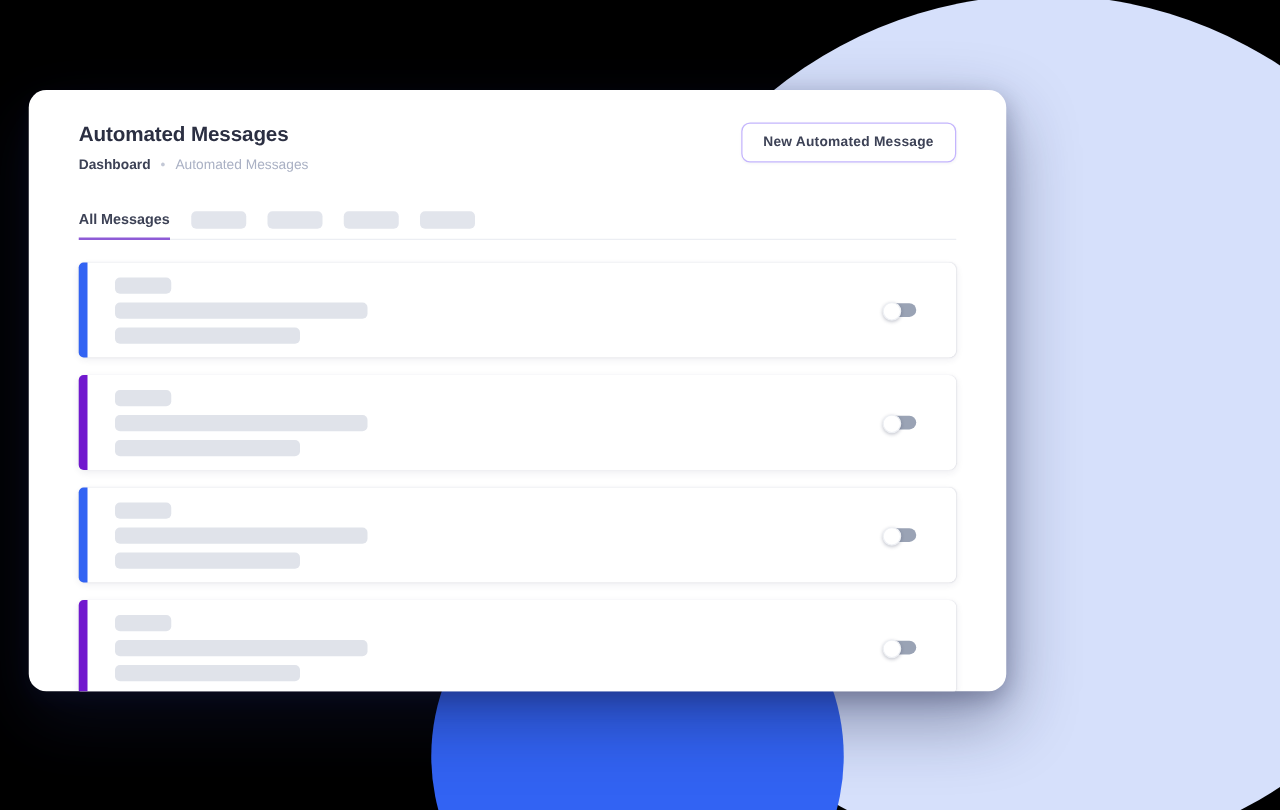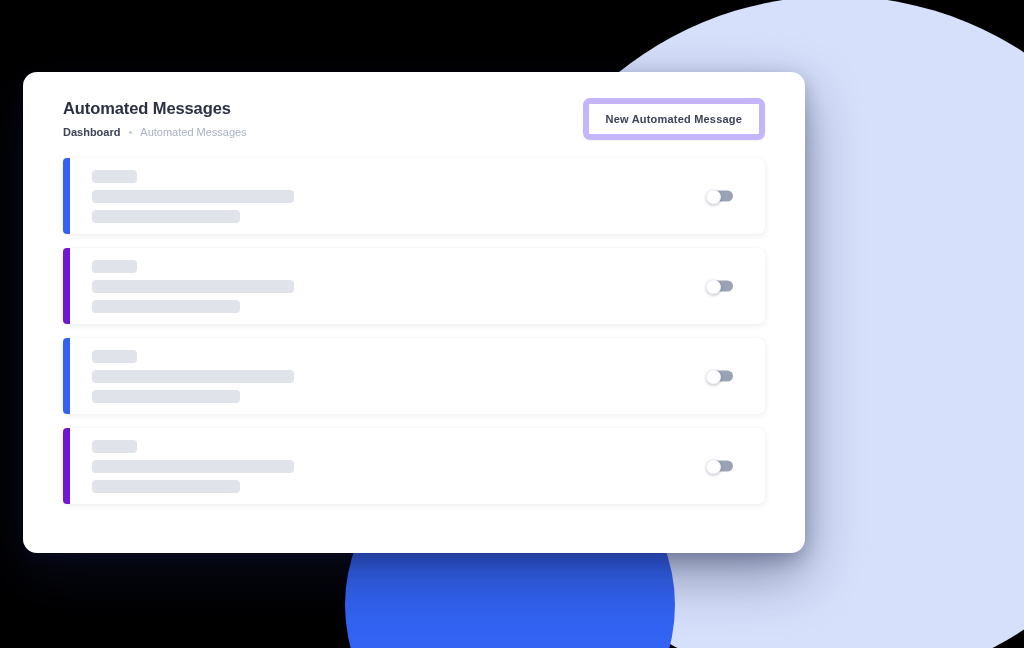--- a/index.html
+++ b/index.html
@@ -89,21 +89,21 @@
   .crumb-sep    { color: #c3c8d6; font-size: 11px; }
   .crumb-current{ color: #aab1c4; font-weight: 400; }
 
   .new-msg-btn {
     font-family: "Liberation Sans", sans-serif;
     font-size: 11px;
     font-weight: 600;
     letter-spacing: 0.2px;
     color: #3d4256;
     background: #ffffff;
-    border: 6px solid #c4b5fd;
+    border: 1px solid #c4b5fd;
     border-radius: 7px;
     padding: 9px 17px;
     cursor: pointer;
     white-space: nowrap;
     box-shadow: 0 1px 2px rgba(30, 35, 70, 0.04);
   }
 
   
   .tabs-row {
     margin-top: 30px;
@@ -221,20 +221,27 @@
       <div class="page-title">Automated Messages</div>
       <div class="breadcrumb">
         <span class="crumb-root">Dashboard</span>
         <span class="crumb-sep">•</span>
         <span class="crumb-current">Automated Messages</span>
       </div>
     </div>
     <button class="new-msg-btn">New Automated Message</button>
   </div>
 
+  <div class="tabs-row">
+    <div class="tab-active">All Messages</div>
+    <div class="tab-skeleton"></div>
+    <div class="tab-skeleton"></div>
+    <div class="tab-skeleton"></div>
+    <div class="tab-skeleton"></div>
+  </div>
 
   <div class="list" id="message-list">
       <div class="msg-row">
         <div class="accent-bar" style="background: rgb(50, 99, 243);"></div>
         <div class="row-lines">
           <div class="sk sk-title"></div>
           <div class="sk sk-long"></div>
           <div class="sk sk-mid"></div>
         </div>
         <div class="toggle">

